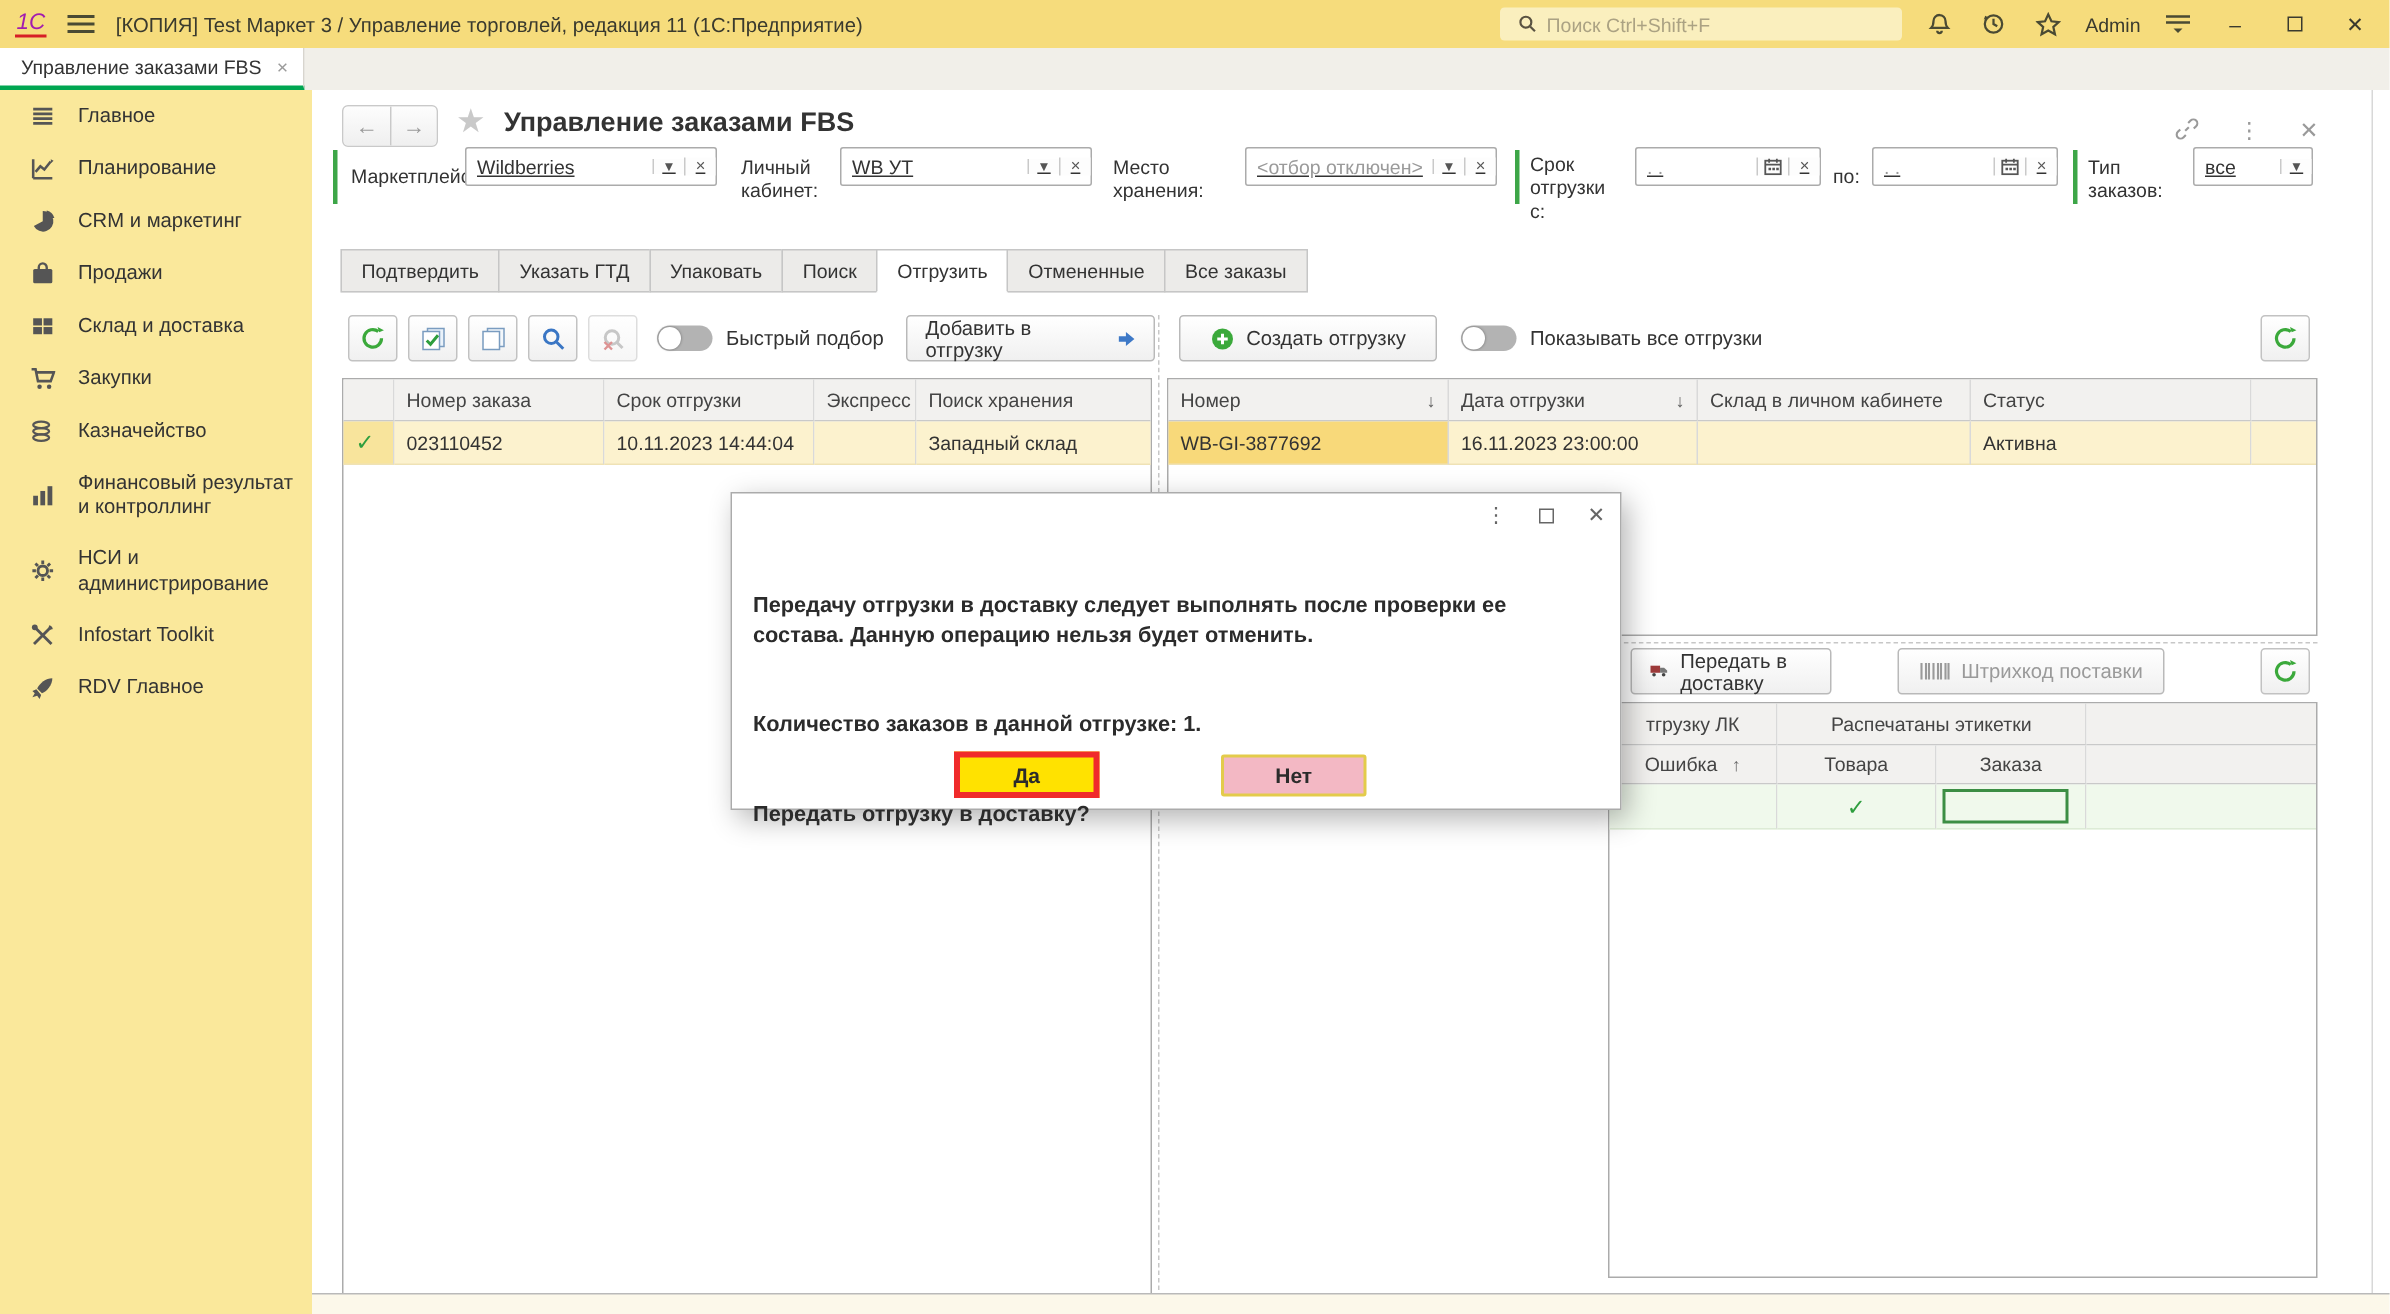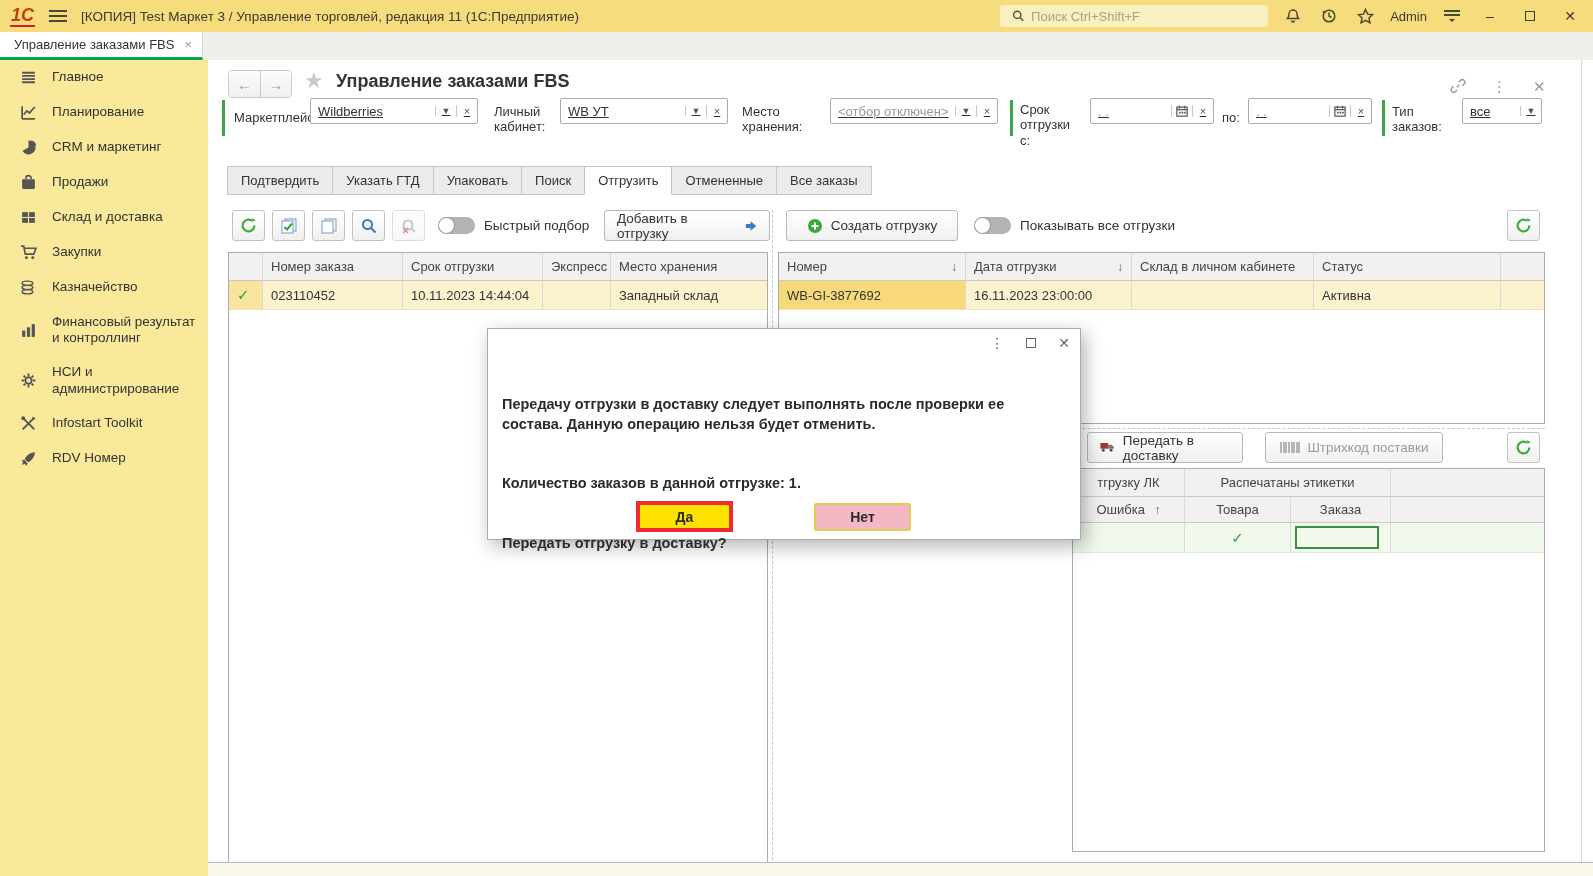--- a/index.html
+++ b/index.html
@@ -2,21 +2,21 @@
 <html><head>
 <meta charset="utf-8">
 <style>
   * { box-sizing: border-box; margin: 0; padding: 0; }
   html,body { width:1593px; height:876px; overflow:hidden;
     font-family:"Liberation Sans","DejaVu Sans",sans-serif; font-size:13px; color:#333; background:#fff; }
 
   
   .titlebar { position:absolute; left:0; top:0; width:1593px; height:32px; background:#F6DC7C;
     display:flex; align-items:center; padding:0 10px; gap:14px; }
-  .logo1c { color:#c2410c; font-weight:bold; font-style:italic; font-size:18px;
+  .logo1c { color:#a21caf; font-weight:normal; font-style:italic; font-size:15px;
     border-bottom:2px solid #D61F26; line-height:1; padding:0 1px 1px 1px; }
   .burger { display:flex; flex-direction:column; gap:3px; width:18px; cursor:pointer; }
   .burger i { height:2px; background:#4a4a33; }
   .tb-title { font-size:13.5px; color:#3A3A2E; white-space:nowrap; }
   .tb-search { margin-left:auto; width:268px; height:22px; background:#FAEFBE; border:none; border-radius:3px;
     display:flex; align-items:center; padding:0 12px; gap:6px; }
   .tb-search input { border:none; background:transparent; outline:none; width:100%;
     font-size:13px; color:#6b624a; font-family:inherit; }
   .tb-search input::placeholder { color:#ABA283; }
   .tb-ico { width:22px; height:22px; display:flex; align-items:center; justify-content:center; cursor:pointer; }
@@ -243,21 +243,21 @@
         <circle cx="3" cy="3" r="1.8" fill="#555"></circle>
         <path d="M12 1.5l2.5 2.5-2 .5-.8-1z" fill="#555"></path>
       </svg>
     <span>Infostart Toolkit</span>
     </div>
   <div class="side-item">
     <svg width="17" height="17" viewBox="0 0 16 16">
         <path d="M14 2C10 2 6 5 4.5 8.5L7.5 11.5C11 10 14 6 14 2z" fill="#555"></path>
         <path d="M4 9l-2.5 1L3 11.5 1.5 14 4.5 13 6 15l1-2.5z" fill="#555"></path>
       </svg>
-    <span>RDV Номер</span>
+    <span>RDV Главное</span>
     </div>
 </div>
 
 <div class="main">
   <div class="form-right-border"></div>
 
   <div class="nav-group">
     <span class="nav-btn">←</span>
     <span class="nav-btn">→</span>
   </div>
@@ -398,21 +398,21 @@
         <path d="M11 1l1 3.2L15 3z" fill="#3BA93B"></path>
       </svg>
   </span>
 
   <div class="grid-table" style="left:20px; top:192px; width:540px; height:660px">
     <div class="g-row g-head" style="grid-template-columns:34px 140px 140px 68px 1fr; height:28px">
       <div class="g-cell"></div>
       <div class="g-cell">Номер заказа</div>
       <div class="g-cell">Срок отгрузки</div>
       <div class="g-cell">Экспресс</div>
-      <div class="g-cell">Место хранения</div>
+      <div class="g-cell">Поиск хранения</div>
     </div>
     <div class="g-row row-yellow" style="grid-template-columns:34px 140px 140px 68px 1fr; height:29px">
       <div class="g-cell sel-check">
           <span class="checkmark">✓</span>
         </div>
       <div class="g-cell">023110452</div>
       <div class="g-cell">10.11.2023 14:44:04</div>
       <div class="g-cell"></div>
       <div class="g-cell">Западный склад</div>
     </div>
@@ -438,21 +438,21 @@
       <div class="g-cell cur">WB-GI-3877692</div>
       <div class="g-cell">16.11.2023 23:00:00</div>
       <div class="g-cell"></div>
       <div class="g-cell">Активна</div>
       <div class="g-cell"></div>
     </div>
   </div>
 
   <div class="h-splitter"></div>
 
-  <span class="tbtn" style="left:879px; top:372px; width:156px">
+  <span class="tbtn" style="left:879px; top:372px; width:134px">
     <svg width="18" height="13" viewBox="0 0 18 13">
         <rect x="0.5" y="1" width="9.5" height="7" fill="#9E3B3B"></rect>
         <path d="M10 3h4l3 2.8V8h-7z" fill="#777"></path>
         <circle cx="4" cy="10" r="1.8" fill="#444"></circle>
         <circle cx="13.5" cy="10" r="1.8" fill="#444"></circle>
       </svg>
     <span>Передать в доставку</span>
   </span>
   <span class="tbtn disabled" style="left:1057px; top:372px; width:178px">
     <svg width="20" height="13" viewBox="0 0 20 13">

